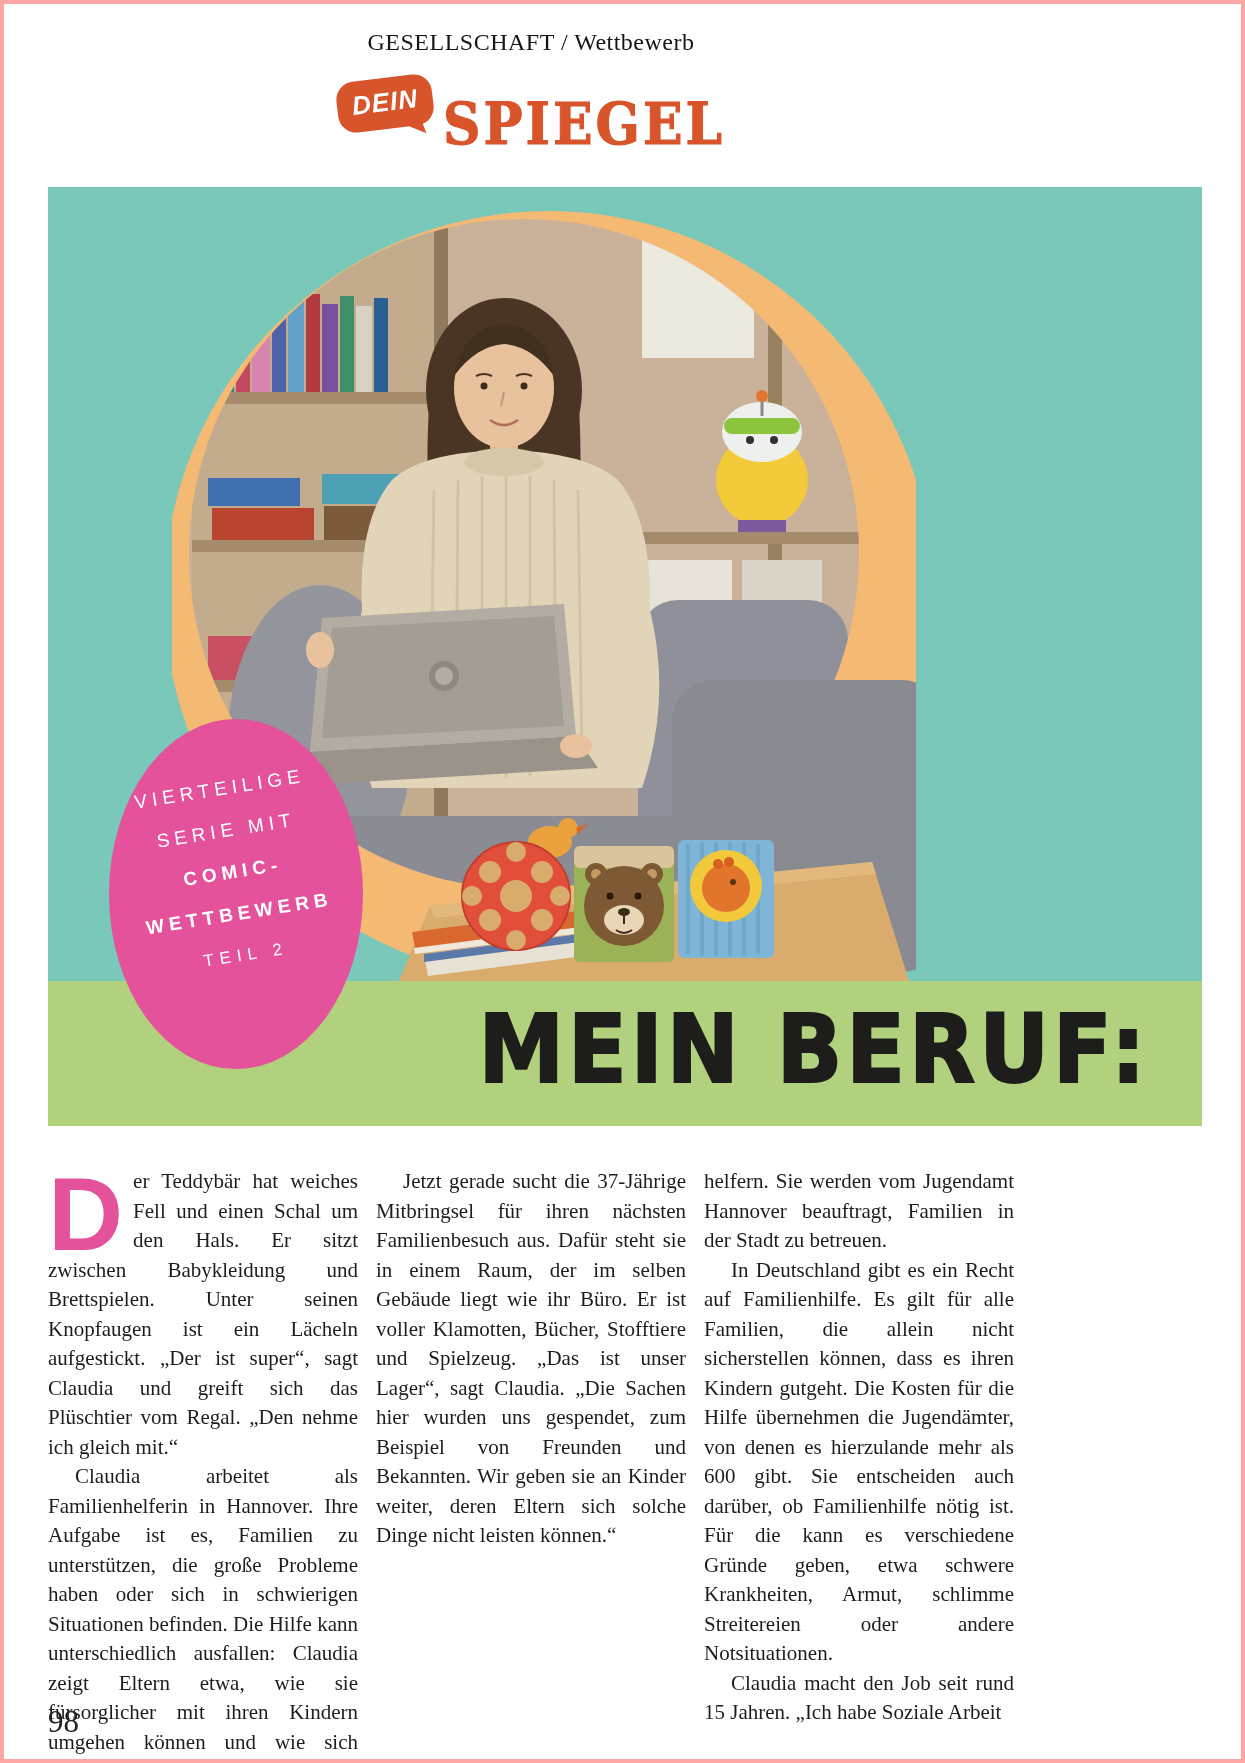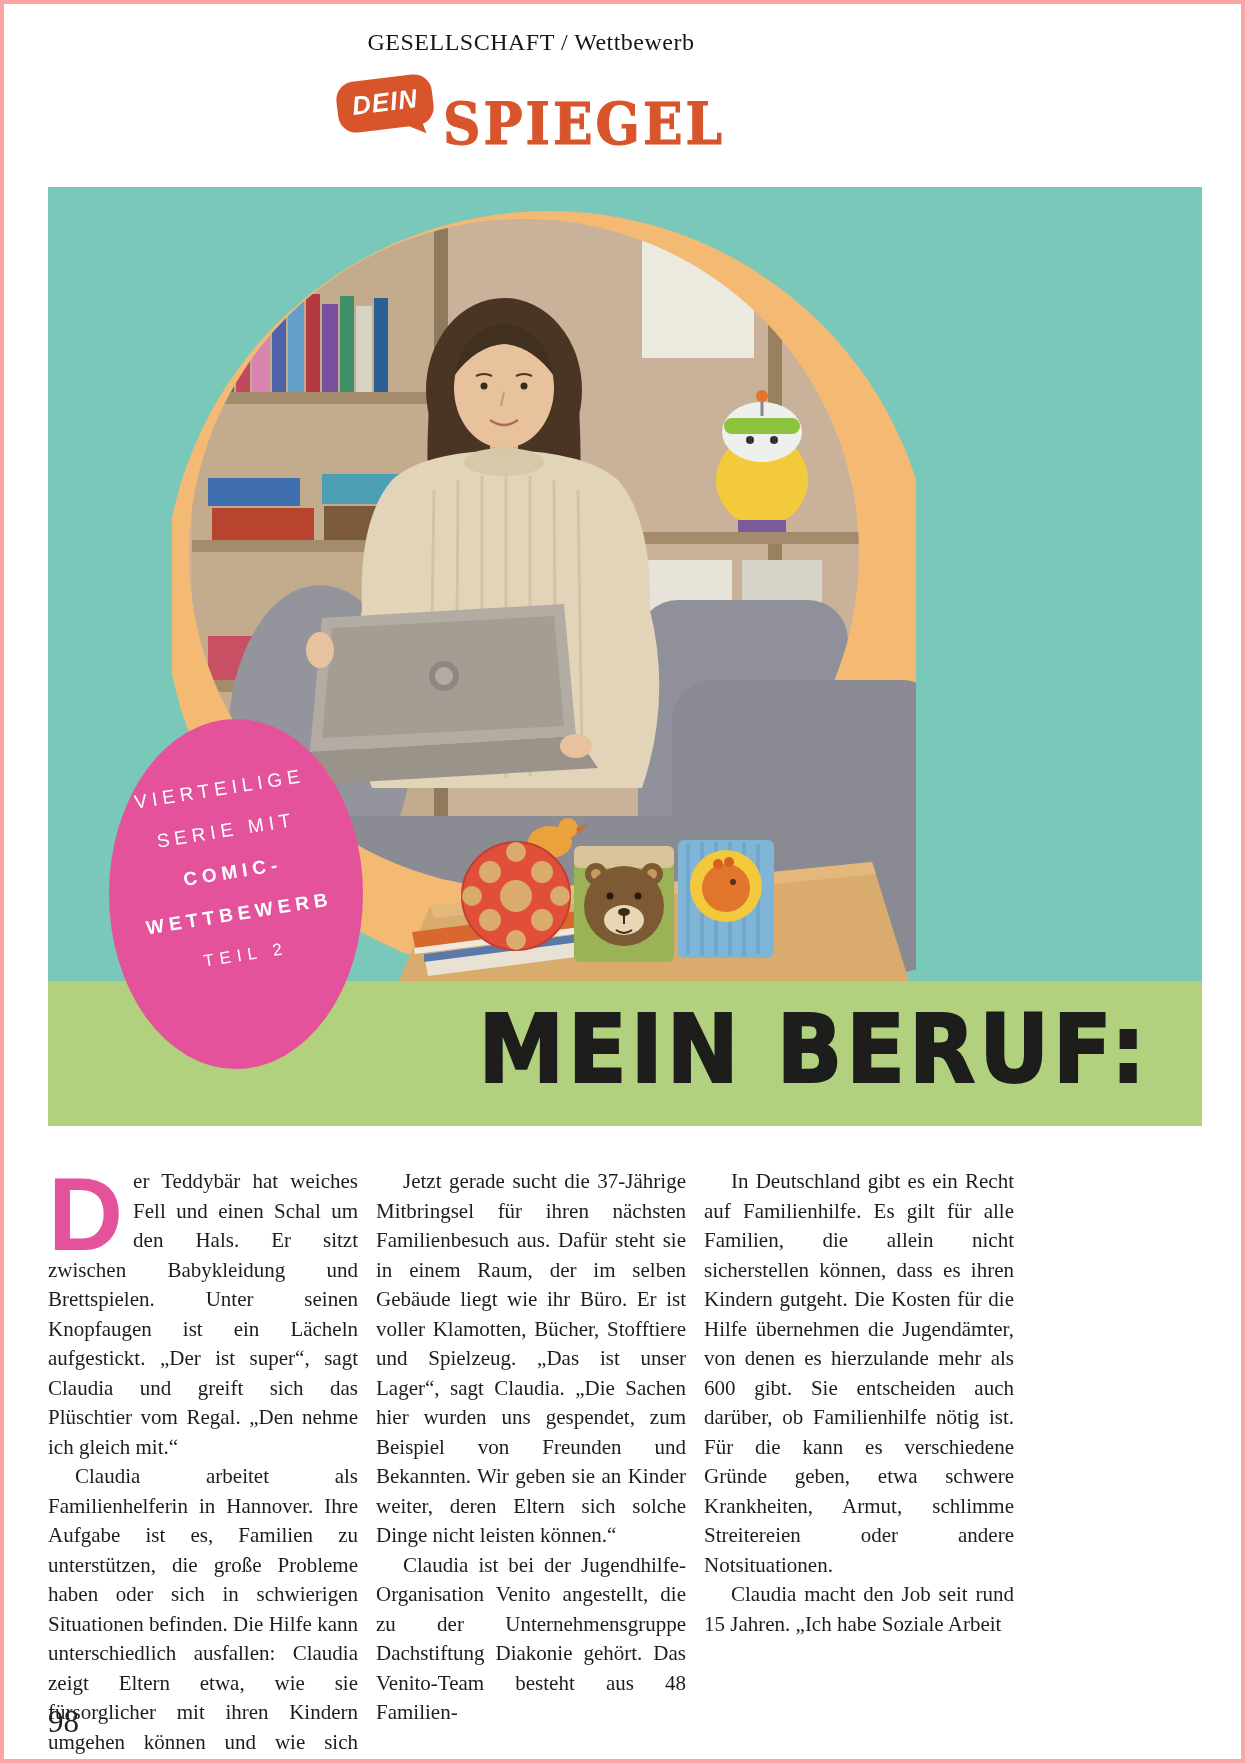--- a/index.html
+++ b/index.html
@@ -256,23 +256,23 @@
 
   <h1 class="headline">MEIN BERUF:</h1>
 
   <div class="article">
     <div class="col">
       <p class="para"><span class="dropcap">D</span><span>er Teddybär hat weiches Fell und einen Schal um den Hals. Er sitzt zwischen Babykleidung und Brettspielen. Unter seinen Knopfaugen ist ein Lächeln aufgestickt. „Der ist super“, sagt Claudia und greift sich das Plüschtier vom Regal. „Den nehme ich gleich mit.“</span></p>
       <p class="para indent">Claudia arbeitet als Familienhelferin in Hannover. Ihre Aufgabe ist es, Familien zu unterstützen, die große Probleme haben oder sich in schwierigen Situationen befinden. Die Hilfe kann unterschiedlich ausfallen: Claudia zeigt Eltern etwa, wie sie fürsorglicher mit ihren Kindern umgehen können und wie sich Konflikte besser schlichten lassen.</p>
     </div>
     <div class="col">
       <p class="para indent">Jetzt gerade sucht die 37-Jährige Mitbringsel für ihren nächsten Familienbesuch aus. Dafür steht sie in einem Raum, der im selben Gebäude liegt wie ihr Büro. Er ist voller Klamotten, Bücher, Stofftiere und Spielzeug. „Das ist unser Lager“, sagt Claudia. „Die Sachen hier wurden uns gespendet, zum Beispiel von Freunden und Bekannten. Wir geben sie an Kinder weiter, deren Eltern sich solche Dinge nicht leisten können.“</p>
-      <p class="para indent">Claudia ist bei der Jugendhilfe-Organisation Venito angestellt, die zu der Unternehmensgruppe Dachstiftung Diakonie gehört. Das Venito-Team besteht aus 48 Familien-</p>
     </div>
     <div class="col">
+      <p class="para">helfern. Sie werden vom Jugendamt Hannover beauftragt, Familien in der Stadt zu betreuen.</p>
       <p class="para indent">In Deutschland gibt es ein Recht auf Familienhilfe. Es gilt für alle Familien, die allein nicht sicherstellen können, dass es ihren Kindern gutgeht. Die Kosten für die Hilfe übernehmen die Jugendämter, von denen es hierzulande mehr als 600 gibt. Sie entscheiden auch darüber, ob Familienhilfe nötig ist. Für die kann es verschiedene Gründe geben, etwa schwere Krankheiten, Armut, schlimme Streitereien oder andere Notsituationen.</p>
       <p class="para indent">Claudia macht den Job seit rund 15 Jahren. „Ich habe Soziale Arbeit</p>
     </div>
   </div>
 
   <div class="page-number">98</div>
 
 </div>
 
 </body></html>

